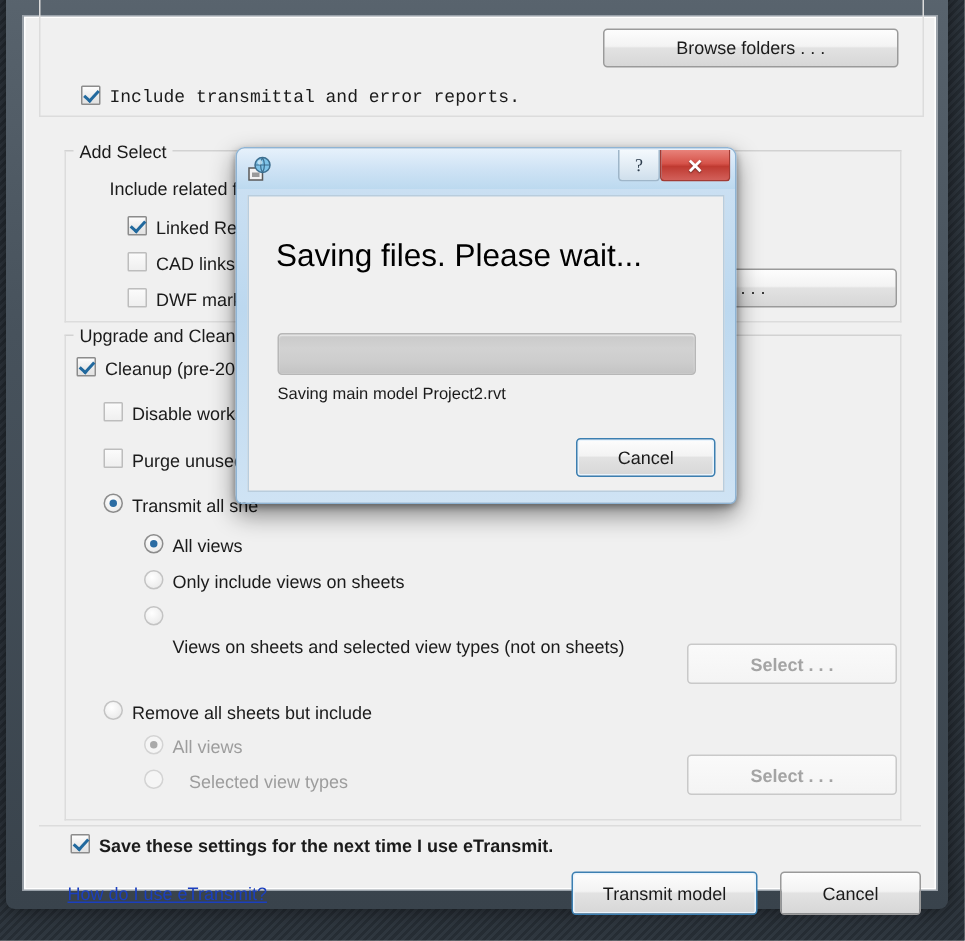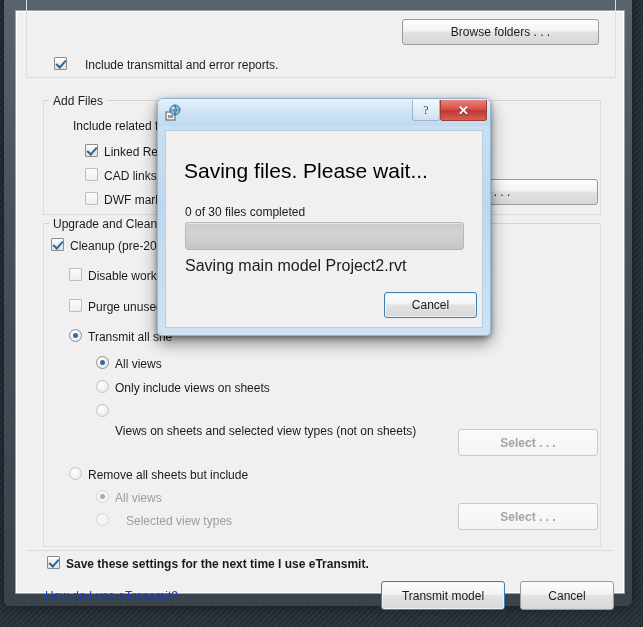--- a/index.html
+++ b/index.html
@@ -146,43 +146,43 @@
   #progress-caption{position:absolute;left:19px;top:74px;font-size:12px;color:#1b1b1b;}
   #progress-bar{
     position:absolute;left:19px;top:91px;width:279px;height:28px;
     box-sizing:border-box;
     border:1px solid #b7b7b7;border-radius:3px;
     background:linear-gradient(180deg,#c9c9c9 0%,#d2d2d2 35%,#cdcdcd 70%,#c4c4c4 100%);
     box-shadow:inset 0 1px 1px rgba(255,255,255,.6);
     overflow:hidden;
   }
   #progress-fill{height:100%;width:0%;background:#1ea11e;}
-  #progress-status{position:absolute;left:19px;top:126px;font-size:16px;color:#1b1b1b;}
+  #progress-status{position:absolute;left:19px;top:126px;font-size:11px;color:#1b1b1b;}
   #modal-cancel{
     position:absolute;left:218px;top:161px;width:93px;height:26px;
   }
 </style>
 </head>
 <body>
 
 <div id="desktop"></div>
 
 <div id="window-frame">
   <div id="window-inner">
     <div id="content">
 
       <div class="groupbox" style="left:10px;top:-60px;width:588px;height:125px;"></div>
 
       <button class="btn" style="left:386px;top:8px;width:197px;height:26px;">Browse folders . . .</button>
 
       <div class="cb on" style="left:38px;top:46px;"></div>
-      <div class="lbl" style="left:69px;top:47px;">Include transmittal and error reports.</div>
+      <div class="lbl" style="left:57px;top:47px;font-family:Liberation Mono, monospace;">Include transmittal and error reports.</div>
 
       <div class="groupbox" style="left:27px;top:89px;width:556px;height:113px;"></div>
-      <div class="group-label" style="left:33px;top:83px;">Add Files</div>
+      <div class="group-label" style="left:33px;top:83px;">Add Select</div>
 
       <div class="lbl" style="left:57px;top:108px;">Include related fil</div>
 
       <div class="cb on" style="left:69px;top:133px;"></div>
       <div class="lbl" style="left:88px;top:134px;">Linked Revi</div>
 
       <div class="cb off" style="left:69px;top:157px;"></div>
       <div class="lbl" style="left:88px;top:158px;">CAD links</div>
 
       <div class="cb off" style="left:69px;top:181px;"></div>
@@ -256,21 +256,20 @@
         <circle cx="8.3" cy="4.2" r="1.6" fill="#d9eef9" opacity="0.7"></circle>
       </svg>
     </span>
     <div id="btn-help">?</div>
     <div id="btn-close">✕</div>
   </div>
 
   <div id="modal-body">
     <div id="modal-heading">Saving files. Please wait...</div>
 
-    <div id="progress-caption">0 of 30 files completed</div>
 
     <div id="progress-bar">
       <div id="progress-fill" style="width: 0%;"></div>
     </div>
 
     <div id="progress-status">Saving main model Project2.rvt</div>
 
     <button class="btn default" id="modal-cancel">Cancel</button>
   </div>
 </div>

